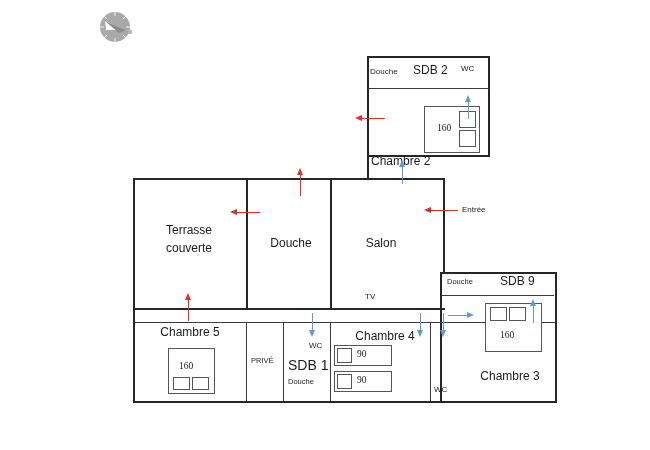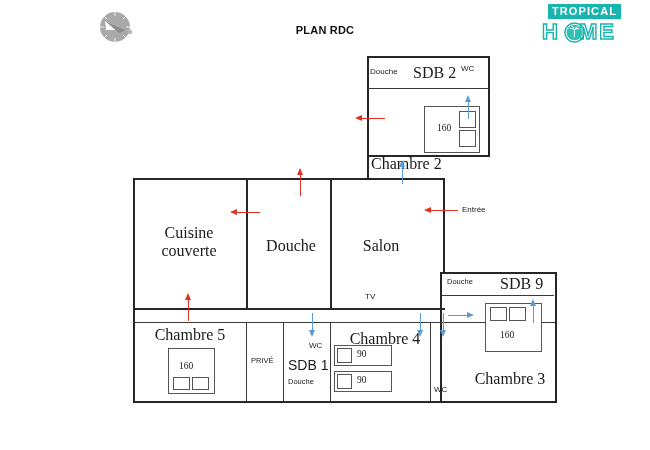--- a/index.html
+++ b/index.html
@@ -28,21 +28,21 @@
   
   .wall{position:absolute;background:#262626;}
   .wall.h{height:2px;}
   .wall.v{width:2px;}
   .wall.thin{background:#3a3a3a;}
   .wall.thin.h{height:1px;}
   .wall.thin.v{width:1px;}
 
   
   .lbl{position:absolute;white-space:nowrap;color:#1a1a1a;line-height:1.15;}
-  .lbl.big{font-size:16px;font-family:Liberation Serif, serif;}
+  .lbl.big{font-size:12px;}
   .lbl.mid{font-size:14px;}
   .lbl.sm{font-size:8px;}
   .lbl.xs{font-size:7.5px;}
   .lbl.c{text-align:center;transform:translateX(-50%);}
 
   
   .furn{position:absolute;border:1.4px solid #555;background:#fff;}
   .furn-lbl{position:absolute;font-size:9.5px;color:#1a1a1a;white-space:nowrap;font-family:Liberation Serif, serif;}
 
   
@@ -90,37 +90,21 @@
         <line x1="26.8" y1="26.8" x2="29.6" y2="29.6"></line>
         <line x1="29.6" y1="8.4" x2="26.8" y2="11.2"></line>
         <line x1="11.2" y1="26.8" x2="8.4" y2="29.6"></line>
       </g>
       <path d="M9 13 L30 22 L10 22 Z" fill="#ffffff"></path>
       <path d="M9 13 L30 22 L23 25 Z" fill="#8d8d8d"></path>
       <circle cx="34" cy="24" r="2.2" fill="#b5b5b5"></circle>
     </svg>
   </div>
 
-  <div id="plan-title">PLAN RDC</div>
-
-  <div id="logo">
-    <div class="word-top">TROPICAL</div>
-    <div class="word-bot">
-      <span>H</span><span style="opacity:0;">O</span><span>ME</span>
-    </div>
-    <svg class="palm-o" viewBox="0 0 22 22">
-      <circle cx="11" cy="11" r="10" fill="none" stroke="#18b5ae" stroke-width="1.6"></circle>
-      <circle cx="11" cy="11" r="8.2" fill="#2fbfb3"></circle>
-      <path d="M11 16 C11.4 13 11.6 10 11.2 7.4 L10.2 7.6 C10.6 10.2 10.5 13.2 10.1 16 Z" fill="#ffffff"></path>
-      <path d="M10.8 7.2 C8.4 5.6 6.2 6.0 4.8 7.6 C6.6 6.9 8.6 7.0 10.6 8.2 Z" fill="#ffffff"></path>
-      <path d="M11.4 7.2 C13.8 5.6 16.0 6.2 17.2 7.9 C15.4 7.0 13.4 7.1 11.6 8.3 Z" fill="#ffffff"></path>
-      <path d="M10.9 6.9 C10.2 4.8 8.6 3.8 6.8 3.9 C8.4 4.6 9.6 5.6 10.4 7.2 Z" fill="#ffffff"></path>
-      <path d="M11.5 6.9 C12.4 4.9 14.1 4.1 15.8 4.4 C14.2 5.0 12.9 5.9 12.1 7.3 Z" fill="#ffffff"></path>
-    </svg>
-  </div>
+
 
   <div class="wall h" style="left:367px;top:56px;width:123px;"></div>
   <div class="wall v" style="left:367px;top:56px;height:124px;"></div>
   <div class="wall v" style="left:488px;top:56px;height:100px;"></div>
   <div class="wall thin h" style="left:368px;top:88px;width:121px;"></div>
   <div class="wall h" style="left:367px;top:155px;width:123px;"></div>
 
   <div class="wall h" style="left:133px;top:178px;width:312px;"></div>
   <div class="wall v" style="left:133px;top:178px;height:225px;"></div>
   <div class="wall h" style="left:133px;top:401px;width:422px;"></div>
@@ -141,21 +125,21 @@
   <div class="wall thin v" style="left:246px;top:322px;height:79px;"></div>
   <div class="wall thin v" style="left:283px;top:322px;height:79px;"></div>
   <div class="wall thin v" style="left:330px;top:322px;height:79px;"></div>
   <div class="wall thin v" style="left:430px;top:322px;height:79px;"></div>
 
   <div class="lbl sm" style="left:370px;top:67px;">Douche</div>
   <div class="lbl big" style="left:413px;top:64px;">SDB 2</div>
   <div class="lbl sm" style="left:461px;top:64px;">WC</div>
   <div class="lbl big" style="left:371px;top:155px;text-align:center;">Chambre 2</div>
 
-  <div class="lbl big c" style="left:189px;top:224px;">Cuisine</div>
+  <div class="lbl big c" style="left:189px;top:224px;">Terrasse</div>
   <div class="lbl big c" style="left:189px;top:242px;">couverte</div>
   <div class="lbl big c" style="left:291px;top:237px;">Douche</div>
   <div class="lbl big c" style="left:381px;top:237px;">Salon</div>
   <div class="lbl sm" style="left:365px;top:292px;">TV</div>
   <div class="lbl sm" style="left:462px;top:205px;">Entrée</div>
 
   <div class="lbl xs" style="left:447px;top:278px;">Douche</div>
   <div class="lbl big" style="left:500px;top:275px;">SDB 9</div>
   <div class="lbl big c" style="left:510px;top:370px;">Chambre 3</div>
 

